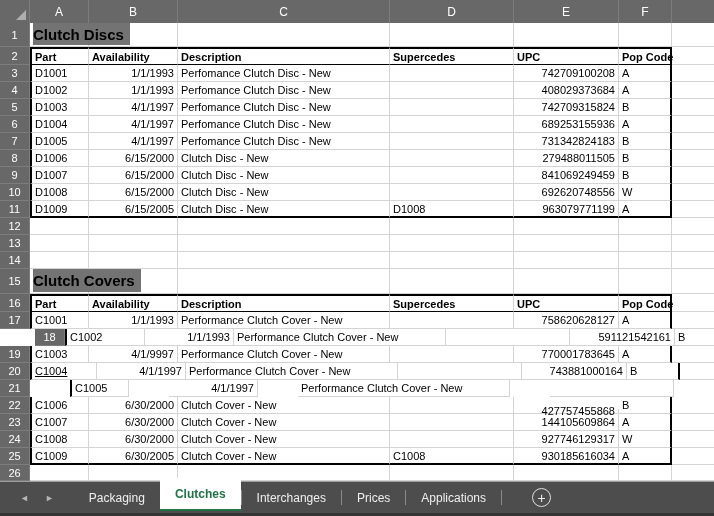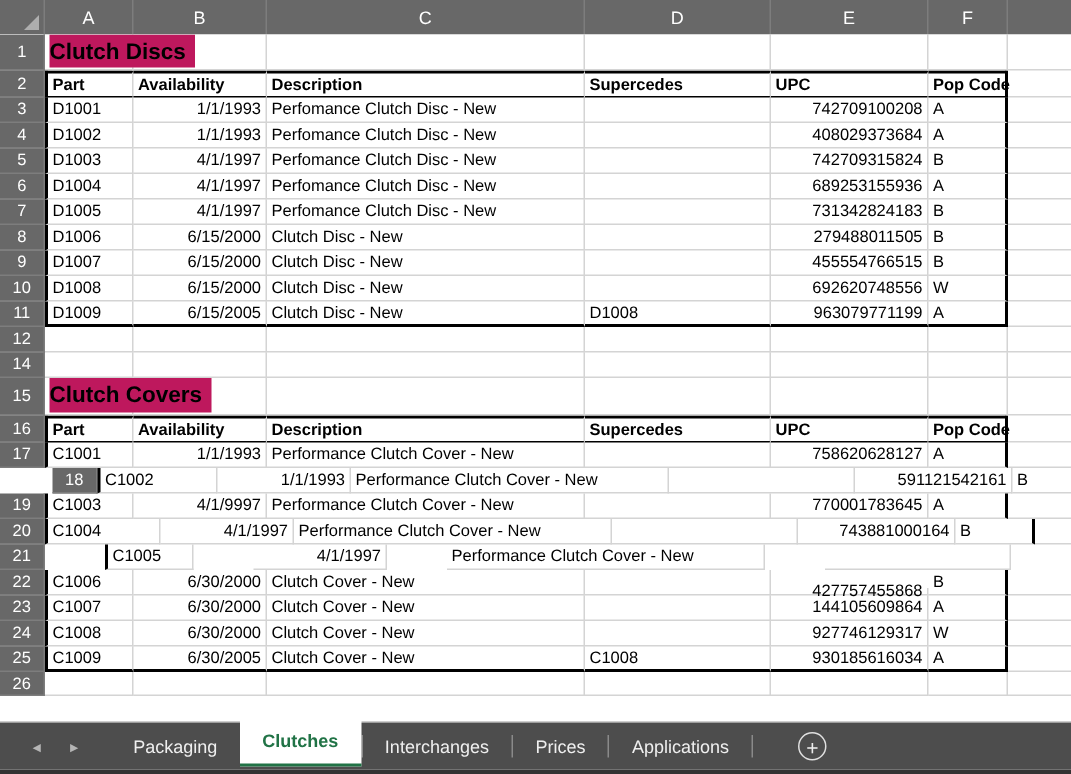--- a/index.html
+++ b/index.html
@@ -39,21 +39,21 @@
   .cell.right{justify-content:flex-end;}
   .cell.bold{font-weight:bold;}
   .cell.filler{flex:1 1 auto;border-right:none;}
   .tb-top{border-top:2px solid var(--table-border);}
   .tb-left{border-left:2px solid var(--table-border);}
   .tb-right{border-right:2px solid var(--table-border) !important;}
   .tb-bottom{border-bottom:2px solid var(--table-border) !important;}
   .hdr-bottom{border-bottom:1px solid var(--table-border) !important;}
   .title-row{position:relative;}
   .title-text{position:absolute;left:33px;top:0;bottom:2px;display:flex;align-items:center;
-    font-weight:bold;font-size:15px;background:#be185d;padding-right:6px;z-index:2;}
+    font-weight:bold;font-size:15px;background:#737373;padding-right:6px;z-index:2;}
   
   .tabbar{height:31px;flex:0 0 auto;background:var(--tabbar-bg);display:flex;align-items:stretch;position:relative;}
   .tab-nav{display:flex;align-items:center;gap:16px;padding:0 20px 0 20px;color:#b5b5b5;font-size:9px;}
   .tab-nav span{cursor:default;}
   .tab{display:flex;align-items:center;padding:0 15px;color:var(--tab-text);font-size:12px;box-sizing:border-box;}
   .tab.active{background:#fff;color:var(--active-green);font-weight:bold;margin-top:-4px;height:33px;
     border-bottom:2px solid var(--active-green);z-index:3;}
   .tab-sep{width:1px;height:15px;background:#8a8a8a;align-self:center;flex:0 0 auto;}
   .add-btn{width:17px;height:17px;border:1px solid #e0e0e0;border-radius:50%;color:#ececec;
     display:flex;align-items:center;justify-content:center;font-size:14px;line-height:1;
@@ -155,21 +155,21 @@
         <div class="cell right" style="width: 105px;">279488011505</div>
         <div class="cell tb-right" style="width: 53px;">B</div>
         <div class="cell filler"></div>
       </div>
       <div class="row" style="height: 17px;">
         <div class="rowh">9</div>
         <div class="cell tb-left" style="width: 59px;">D1007</div>
         <div class="cell right" style="width: 89px;">6/15/2000</div>
         <div class="cell" style="width: 212px;">Clutch Disc - New</div>
         <div class="cell" style="width: 124px;"></div>
-        <div class="cell right" style="width: 105px;">455554766515</div>
+        <div class="cell right" style="width: 105px;">841069249459</div>
         <div class="cell tb-right" style="width: 53px;">B</div>
         <div class="cell filler"></div>
       </div>
       <div class="row" style="height: 17px;">
         <div class="rowh">10</div>
         <div class="cell tb-left" style="width: 59px;">D1008</div>
         <div class="cell right" style="width: 89px;">6/15/2000</div>
         <div class="cell" style="width: 212px;">Clutch Disc - New</div>
         <div class="cell" style="width: 124px;"></div>
         <div class="cell right" style="width: 105px;">692620748556</div>
@@ -181,20 +181,30 @@
         <div class="cell tb-left tb-bottom" style="width: 59px;">D1009</div>
         <div class="cell right tb-bottom" style="width: 89px;">6/15/2005</div>
         <div class="cell tb-bottom" style="width: 212px;">Clutch Disc - New</div>
         <div class="cell tb-bottom" style="width: 124px;">D1008</div>
         <div class="cell right tb-bottom" style="width: 105px;">963079771199</div>
         <div class="cell tb-right tb-bottom" style="width: 53px;">A</div>
         <div class="cell filler"></div>
       </div>
       <div class="row" style="height: 17px;">
         <div class="rowh">12</div>
+        <div class="cell" style="width: 59px;"></div>
+        <div class="cell" style="width: 89px;"></div>
+        <div class="cell" style="width: 212px;"></div>
+        <div class="cell" style="width: 124px;"></div>
+        <div class="cell" style="width: 105px;"></div>
+        <div class="cell" style="width: 53px;"></div>
+        <div class="cell filler"></div>
+      </div>
+      <div class="row" style="height: 17px;">
+        <div class="rowh">13</div>
         <div class="cell" style="width: 59px;"></div>
         <div class="cell" style="width: 89px;"></div>
         <div class="cell" style="width: 212px;"></div>
         <div class="cell" style="width: 124px;"></div>
         <div class="cell" style="width: 105px;"></div>
         <div class="cell" style="width: 53px;"></div>
         <div class="cell filler"></div>
       </div>
       <div class="row" style="height: 17px;">
         <div class="rowh">14</div>
@@ -252,21 +262,21 @@
         <div class="cell tb-left" style="width: 59px;">C1003</div>
         <div class="cell right" style="width: 89px;">4/1/9997</div>
         <div class="cell" style="width: 212px;">Performance Clutch Cover - New</div>
         <div class="cell" style="width: 124px;"></div>
         <div class="cell right" style="width: 105px;">770001783645</div>
         <div class="cell tb-right" style="width: 53px;">A</div>
         <div class="cell filler"></div>
       </div>
       <div class="row" style="height: 17px;">
         <div class="rowh">20</div>
-        <div class="cell tb-left" style="width: 77px;">C1004</div>
+        <div class="cell tb-left" style="width: 67px; text-decoration: underline;">C1004</div>
         <div class="cell right" style="width: 89px;">4/1/1997</div>
         <div class="cell" style="width: 212px;">Performance Clutch Cover - New</div>
         <div class="cell" style="width: 124px;"></div>
         <div class="cell right" style="width: 105px;">743881000164</div>
         <div class="cell tb-right" style="width: 53px;">B</div>
         <div class="cell filler"></div>
       </div>
       <div class="row" style="height: 17px; gap: 40px;">
         <div class="rowh">21</div>
         <div class="cell tb-left" style="width: 59px;">C1005</div>

